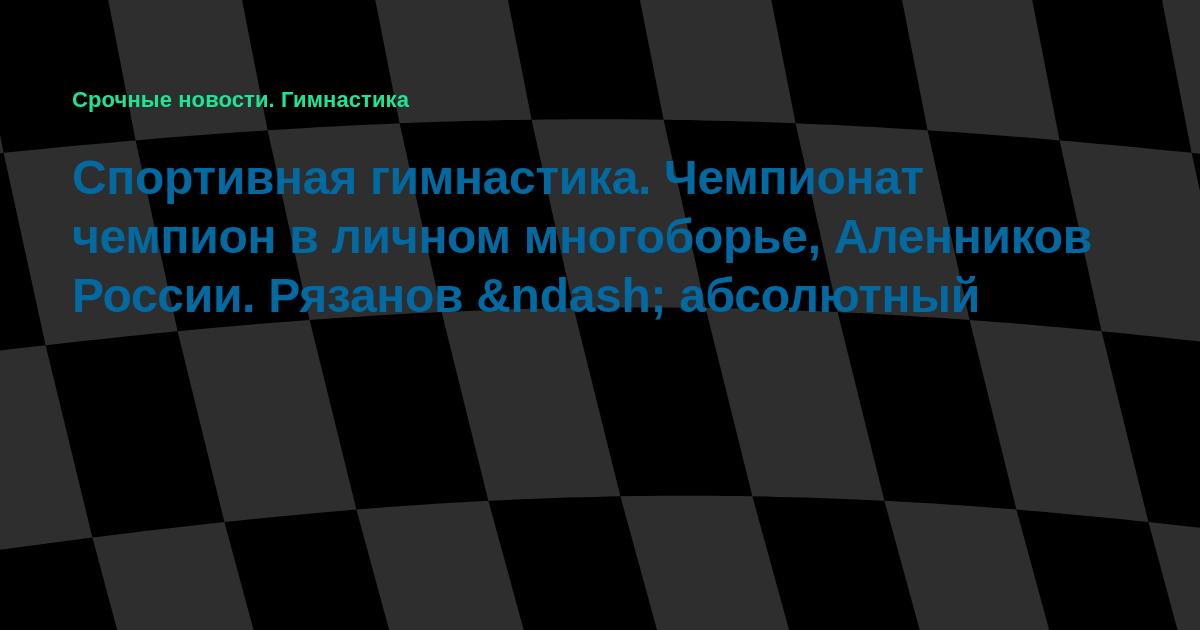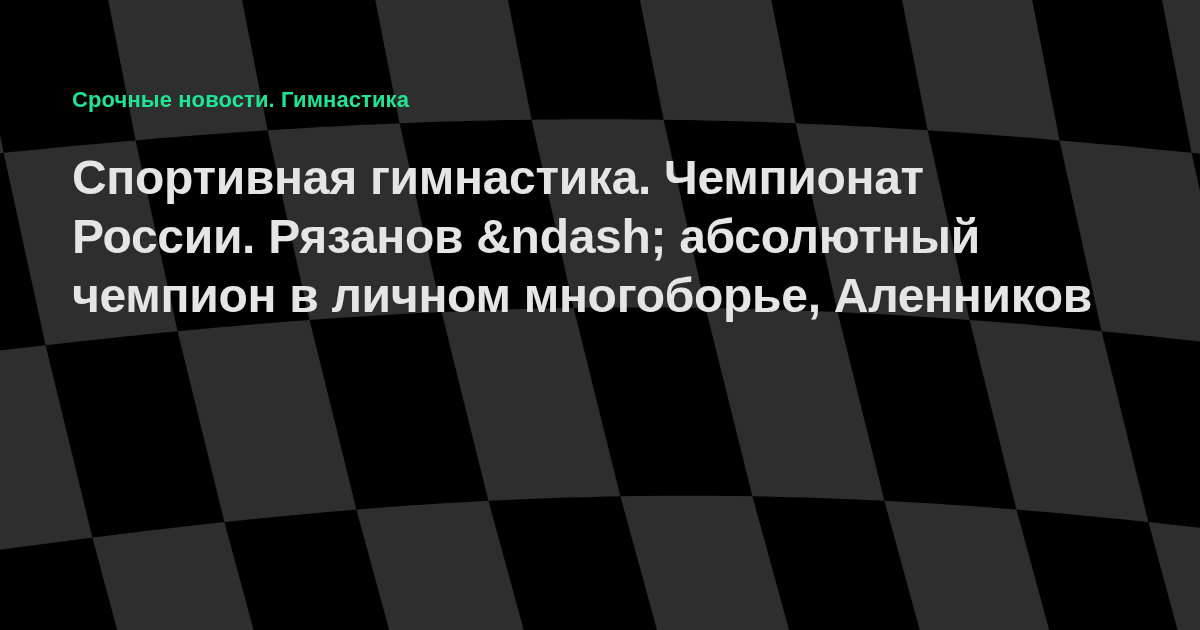--- a/index.html
+++ b/index.html
@@ -48,21 +48,21 @@
     color: #1fe494;
     white-space: nowrap;
   }
 
   #headline {
     margin: 34px 0 0 0;
     font-size: 48px;
     line-height: 59px;
     font-weight: 700;
     letter-spacing: -0.3px;
-    color: #e5e5e5;
+    color: #0369a1;
     max-width: 1072px;
     word-break: break-word;
   }
 </style>
 </head>
 <body>
 
 <div id="card">
 
   <svg id="bg-pattern" viewBox="0 0 1200 630" preserveAspectRatio="none" xmlns="http://www.w3.org/2000/svg" aria-hidden="true">
@@ -71,18 +71,18 @@
         <path d="M-330.0 -210.0L-316.8 -211.1L-303.6 -212.3L-290.4 -213.4L-277.2 -214.6L-264.0 -215.7L-250.8 -216.8L-237.6 -218.0L-224.4 -219.1L-211.2 -220.2L-198.0 -221.3L-165.6 -27.2L-178.8 -25.9L-192.0 -24.6L-205.2 -23.3L-218.4 -22.0L-231.6 -20.6L-244.8 -19.3L-258.0 -18.0L-271.2 -16.7L-284.4 -15.3L-297.6 -14.0ZM-66.0 -232.0L-52.8 -233.0L-39.6 -234.0L-26.4 -235.0L-13.2 -235.9L0.0 -236.9L13.2 -237.8L26.4 -238.7L39.6 -239.6L52.8 -240.5L66.0 -241.4L98.4 -50.5L85.2 -49.5L72.0 -48.5L58.8 -47.4L45.6 -46.4L32.4 -45.3L19.2 -44.2L6.0 -43.0L-7.2 -41.9L-20.4 -40.7L-33.6 -39.6ZM198.0 -248.9L211.2 -249.6L224.4 -250.2L237.6 -250.8L250.8 -251.3L264.0 -251.9L277.2 -252.4L290.4 -252.9L303.6 -253.4L316.8 -253.8L330.0 -254.2L362.4 -65.5L349.2 -65.0L336.0 -64.5L322.8 -63.9L309.6 -63.3L296.4 -62.7L283.2 -62.1L270.0 -61.4L256.8 -60.8L243.6 -60.0L230.4 -59.3ZM462.0 -257.0L475.2 -257.1L488.4 -257.2L501.6 -257.2L514.8 -257.3L528.0 -257.3L541.2 -257.3L554.4 -257.2L567.6 -257.2L580.8 -257.1L594.0 -257.0L626.4 -68.6L613.2 -68.8L600.0 -68.9L586.8 -69.0L573.6 -69.0L560.4 -69.0L547.2 -69.0L534.0 -69.0L520.8 -68.9L507.6 -68.8L494.4 -68.6ZM726.0 -254.2L739.2 -253.8L752.4 -253.4L765.6 -252.9L778.8 -252.4L792.0 -251.9L805.2 -251.3L818.4 -250.8L831.6 -250.2L844.8 -249.6L858.0 -248.9L890.4 -59.3L877.2 -60.0L864.0 -60.8L850.8 -61.4L837.6 -62.1L824.4 -62.7L811.2 -63.3L798.0 -63.9L784.8 -64.5L771.6 -65.0L758.4 -65.5ZM990.0 -241.4L1003.2 -240.5L1016.4 -239.6L1029.6 -238.7L1042.8 -237.8L1056.0 -236.9L1069.2 -235.9L1082.4 -235.0L1095.6 -234.0L1108.8 -233.0L1122.0 -232.0L1154.4 -39.6L1141.2 -40.7L1128.0 -41.9L1114.8 -43.0L1101.6 -44.2L1088.4 -45.3L1075.2 -46.4L1062.0 -47.4L1048.8 -48.5L1035.6 -49.5L1022.4 -50.5ZM1254.0 -221.3L1267.2 -220.2L1280.4 -219.1L1293.6 -218.0L1306.8 -216.8L1320.0 -215.7L1333.2 -214.6L1346.4 -213.4L1359.6 -212.3L1372.8 -211.1L1386.0 -210.0L1418.4 -14.0L1405.2 -15.3L1392.0 -16.7L1378.8 -18.0L1365.6 -19.3L1352.4 -20.6L1339.2 -22.0L1326.0 -23.3L1312.8 -24.6L1299.6 -25.9L1286.4 -27.2ZM-165.6 -27.2L-152.4 -28.5L-139.2 -29.7L-126.0 -31.0L-112.8 -32.3L-99.6 -33.5L-86.4 -34.8L-73.2 -36.0L-60.0 -37.2L-46.8 -38.4L-33.6 -39.6L3.6 152.8L-9.6 154.2L-22.8 155.5L-36.0 156.9L-49.2 158.3L-62.4 159.7L-75.6 161.2L-88.8 162.6L-102.0 164.0L-115.2 165.5L-128.4 167.0ZM98.4 -50.5L111.6 -51.5L124.8 -52.4L138.0 -53.4L151.2 -54.3L164.4 -55.2L177.6 -56.1L190.8 -56.9L204.0 -57.7L217.2 -58.5L230.4 -59.3L267.6 130.3L254.4 131.2L241.2 132.1L228.0 133.1L214.8 134.0L201.6 135.0L188.4 136.0L175.2 137.1L162.0 138.1L148.8 139.2L135.6 140.4ZM362.4 -65.5L375.6 -65.9L388.8 -66.3L402.0 -66.7L415.2 -67.1L428.4 -67.4L441.6 -67.7L454.8 -68.0L468.0 -68.3L481.2 -68.5L494.4 -68.6L531.6 119.7L518.4 119.9L505.2 120.1L492.0 120.4L478.8 120.7L465.6 121.0L452.4 121.4L439.2 121.8L426.0 122.3L412.8 122.8L399.6 123.3ZM626.4 -68.6L639.6 -68.5L652.8 -68.3L666.0 -68.0L679.2 -67.7L692.4 -67.4L705.6 -67.1L718.8 -66.7L732.0 -66.3L745.2 -65.9L758.4 -65.5L795.6 123.3L782.4 122.8L769.2 122.3L756.0 121.8L742.8 121.4L729.6 121.0L716.4 120.7L703.2 120.4L690.0 120.1L676.8 119.9L663.6 119.7ZM890.4 -59.3L903.6 -58.5L916.8 -57.7L930.0 -56.9L943.2 -56.1L956.4 -55.2L969.6 -54.3L982.8 -53.4L996.0 -52.4L1009.2 -51.5L1022.4 -50.5L1059.6 140.4L1046.4 139.2L1033.2 138.1L1020.0 137.1L1006.8 136.0L993.6 135.0L980.4 134.0L967.2 133.1L954.0 132.1L940.8 131.2L927.6 130.3ZM1154.4 -39.6L1167.6 -38.4L1180.8 -37.2L1194.0 -36.0L1207.2 -34.8L1220.4 -33.5L1233.6 -32.3L1246.8 -31.0L1260.0 -29.7L1273.2 -28.5L1286.4 -27.2L1323.6 167.0L1310.4 165.5L1297.2 164.0L1284.0 162.6L1270.8 161.2L1257.6 159.7L1244.4 158.3L1231.2 156.9L1218.0 155.5L1204.8 154.2L1191.6 152.8ZM-260.4 182.0L-247.2 180.5L-234.0 179.0L-220.8 177.5L-207.6 175.9L-194.4 174.4L-181.2 172.9L-168.0 171.4L-154.8 169.9L-141.6 168.5L-128.4 167.0L-86.4 361.1L-99.6 362.8L-112.8 364.5L-126.0 366.1L-139.2 367.8L-152.4 369.5L-165.6 371.2L-178.8 372.9L-192.0 374.6L-205.2 376.3L-218.4 378.0ZM3.6 152.8L16.8 151.5L30.0 150.2L43.2 148.9L56.4 147.6L69.6 146.3L82.8 145.1L96.0 143.9L109.2 142.7L122.4 141.5L135.6 140.4L177.6 331.2L164.4 332.5L151.2 333.8L138.0 335.2L124.8 336.5L111.6 337.9L98.4 339.4L85.2 340.8L72.0 342.2L58.8 343.7L45.6 345.2ZM267.6 130.3L280.8 129.5L294.0 128.7L307.2 127.9L320.4 127.1L333.6 126.4L346.8 125.7L360.0 125.1L373.2 124.4L386.4 123.9L399.6 123.3L441.6 312.1L428.4 312.7L415.2 313.3L402.0 314.0L388.8 314.8L375.6 315.6L362.4 316.4L349.2 317.2L336.0 318.1L322.8 319.0L309.6 320.0ZM531.6 119.7L544.8 119.5L558.0 119.4L571.2 119.3L584.4 119.2L597.6 119.2L610.8 119.2L624.0 119.3L637.2 119.4L650.4 119.5L663.6 119.7L705.6 308.0L692.4 307.8L679.2 307.7L666.0 307.6L652.8 307.5L639.6 307.5L626.4 307.5L613.2 307.6L600.0 307.7L586.8 307.8L573.6 308.0ZM795.6 123.3L808.8 123.9L822.0 124.4L835.2 125.1L848.4 125.7L861.6 126.4L874.8 127.1L888.0 127.9L901.2 128.7L914.4 129.5L927.6 130.3L969.6 320.0L956.4 319.0L943.2 318.1L930.0 317.2L916.8 316.4L903.6 315.6L890.4 314.8L877.2 314.0L864.0 313.3L850.8 312.7L837.6 312.1ZM1059.6 140.4L1072.8 141.5L1086.0 142.7L1099.2 143.9L1112.4 145.1L1125.6 146.3L1138.8 147.6L1152.0 148.9L1165.2 150.2L1178.4 151.5L1191.6 152.8L1233.6 345.2L1220.4 343.7L1207.2 342.2L1194.0 340.8L1180.8 339.4L1167.6 337.9L1154.4 336.5L1141.2 335.2L1128.0 333.8L1114.8 332.5L1101.6 331.2ZM1323.6 167.0L1336.8 168.5L1350.0 169.9L1363.2 171.4L1376.4 172.9L1389.6 174.4L1402.8 175.9L1416.0 177.5L1429.2 179.0L1442.4 180.5L1455.6 182.0L1497.6 378.0L1484.4 376.3L1471.2 374.6L1458.0 372.9L1444.8 371.2L1431.6 369.5L1418.4 367.8L1405.2 366.1L1392.0 364.5L1378.8 362.8L1365.6 361.1ZM-86.4 361.1L-73.2 359.5L-60.0 357.8L-46.8 356.2L-33.6 354.6L-20.4 353.0L-7.2 351.4L6.0 349.8L19.2 348.3L32.4 346.7L45.6 345.2L92.4 537.6L79.2 539.3L66.0 541.0L52.8 542.7L39.6 544.5L26.4 546.2L13.2 548.0L0.0 549.8L-13.2 551.6L-26.4 553.4L-39.6 555.3ZM177.6 331.2L190.8 330.0L204.0 328.7L217.2 327.5L230.4 326.4L243.6 325.2L256.8 324.1L270.0 323.0L283.2 322.0L296.4 320.9L309.6 320.0L356.4 509.6L343.2 510.7L330.0 511.8L316.8 513.0L303.6 514.2L290.4 515.4L277.2 516.7L264.0 518.0L250.8 519.3L237.6 520.7L224.4 522.1ZM441.6 312.1L454.8 311.5L468.0 310.9L481.2 310.4L494.4 310.0L507.6 309.5L520.8 309.1L534.0 308.8L547.2 308.5L560.4 308.2L573.6 308.0L620.4 496.3L607.2 496.6L594.0 496.9L580.8 497.2L567.6 497.6L554.4 498.0L541.2 498.5L528.0 499.0L514.8 499.6L501.6 500.2L488.4 500.8ZM705.6 308.0L718.8 308.2L732.0 308.5L745.2 308.8L758.4 309.1L771.6 309.5L784.8 310.0L798.0 310.4L811.2 310.9L824.4 311.5L837.6 312.1L884.4 500.8L871.2 500.2L858.0 499.6L844.8 499.0L831.6 498.5L818.4 498.0L805.2 497.6L792.0 497.2L778.8 496.9L765.6 496.6L752.4 496.3ZM969.6 320.0L982.8 320.9L996.0 322.0L1009.2 323.0L1022.4 324.1L1035.6 325.2L1048.8 326.4L1062.0 327.5L1075.2 328.7L1088.4 330.0L1101.6 331.2L1148.4 522.1L1135.2 520.7L1122.0 519.3L1108.8 518.0L1095.6 516.7L1082.4 515.4L1069.2 514.2L1056.0 513.0L1042.8 511.8L1029.6 510.7L1016.4 509.6ZM1233.6 345.2L1246.8 346.7L1260.0 348.3L1273.2 349.8L1286.4 351.4L1299.6 353.0L1312.8 354.6L1326.0 356.2L1339.2 357.8L1352.4 359.5L1365.6 361.1L1412.4 555.3L1399.2 553.4L1386.0 551.6L1372.8 549.8L1359.6 548.0L1346.4 546.2L1333.2 544.5L1320.0 542.7L1306.8 541.0L1293.6 539.3L1280.4 537.6ZM-171.6 574.0L-158.4 572.1L-145.2 570.2L-132.0 568.3L-118.8 566.4L-105.6 564.6L-92.4 562.7L-79.2 560.8L-66.0 559.0L-52.8 557.1L-39.6 555.3L12.0 749.4L-1.2 751.4L-14.4 753.5L-27.6 755.5L-40.8 757.6L-54.0 759.6L-67.2 761.7L-80.4 763.8L-93.6 765.8L-106.8 767.9L-120.0 770.0ZM92.4 537.6L105.6 536.0L118.8 534.3L132.0 532.7L145.2 531.1L158.4 529.5L171.6 528.0L184.8 526.5L198.0 525.0L211.2 523.5L224.4 522.1L276.0 713.0L262.8 714.5L249.6 716.1L236.4 717.8L223.2 719.5L210.0 721.1L196.8 722.9L183.6 724.6L170.4 726.4L157.2 728.2L144.0 730.0ZM356.4 509.6L369.6 508.5L382.8 507.5L396.0 506.5L409.2 505.6L422.4 504.7L435.6 503.8L448.8 503.0L462.0 502.3L475.2 501.5L488.4 500.8L540.0 689.6L526.8 690.3L513.6 691.2L500.4 692.0L487.2 692.9L474.0 693.9L460.8 694.8L447.6 695.9L434.4 696.9L421.2 698.1L408.0 699.2ZM620.4 496.3L633.6 496.1L646.8 495.9L660.0 495.8L673.2 495.8L686.4 495.7L699.6 495.8L712.8 495.8L726.0 495.9L739.2 496.1L752.4 496.3L804.0 684.6L790.8 684.4L777.6 684.2L764.4 684.1L751.2 684.0L738.0 684.0L724.8 684.0L711.6 684.1L698.4 684.2L685.2 684.4L672.0 684.6ZM884.4 500.8L897.6 501.5L910.8 502.3L924.0 503.0L937.2 503.8L950.4 504.7L963.6 505.6L976.8 506.5L990.0 507.5L1003.2 508.5L1016.4 509.6L1068.0 699.2L1054.8 698.1L1041.6 696.9L1028.4 695.9L1015.2 694.8L1002.0 693.9L988.8 692.9L975.6 692.0L962.4 691.2L949.2 690.3L936.0 689.6ZM1148.4 522.1L1161.6 523.5L1174.8 525.0L1188.0 526.5L1201.2 528.0L1214.4 529.5L1227.6 531.1L1240.8 532.7L1254.0 534.3L1267.2 536.0L1280.4 537.6L1332.0 730.0L1318.8 728.2L1305.6 726.4L1292.4 724.6L1279.2 722.9L1266.0 721.1L1252.8 719.5L1239.6 717.8L1226.4 716.1L1213.2 714.5L1200.0 713.0ZM1412.4 555.3L1425.6 557.1L1438.8 559.0L1452.0 560.8L1465.2 562.7L1478.4 564.6L1491.6 566.4L1504.8 568.3L1518.0 570.2L1531.2 572.1L1544.4 574.0L1596.0 770.0L1582.8 767.9L1569.6 765.8L1556.4 763.8L1543.2 761.7L1530.0 759.6L1516.8 757.6L1503.6 755.5L1490.4 753.5L1477.2 751.4L1464.0 749.4Z" fill="#2e2e2e"></path>
       </g>
   </svg>
 
   <div id="content">
 
     <div id="kicker">Срочные новости. Гимнастика</div>
 
     <h1 id="headline">
         <span style="display: block; white-space: nowrap;">Спортивная гимнастика. Чемпионат</span>
+        <span style="display: block; white-space: nowrap;">чемпион в личном многоборье, Аленников</span>
         <span style="display: block; white-space: nowrap;">России. Рязанов &amp;ndash; абсолютный</span>
-        <span style="display: block; white-space: nowrap;">чемпион в личном многоборье, Аленников</span>
       </h1>
 
   </div>
 </div>
 
 </body></html>

